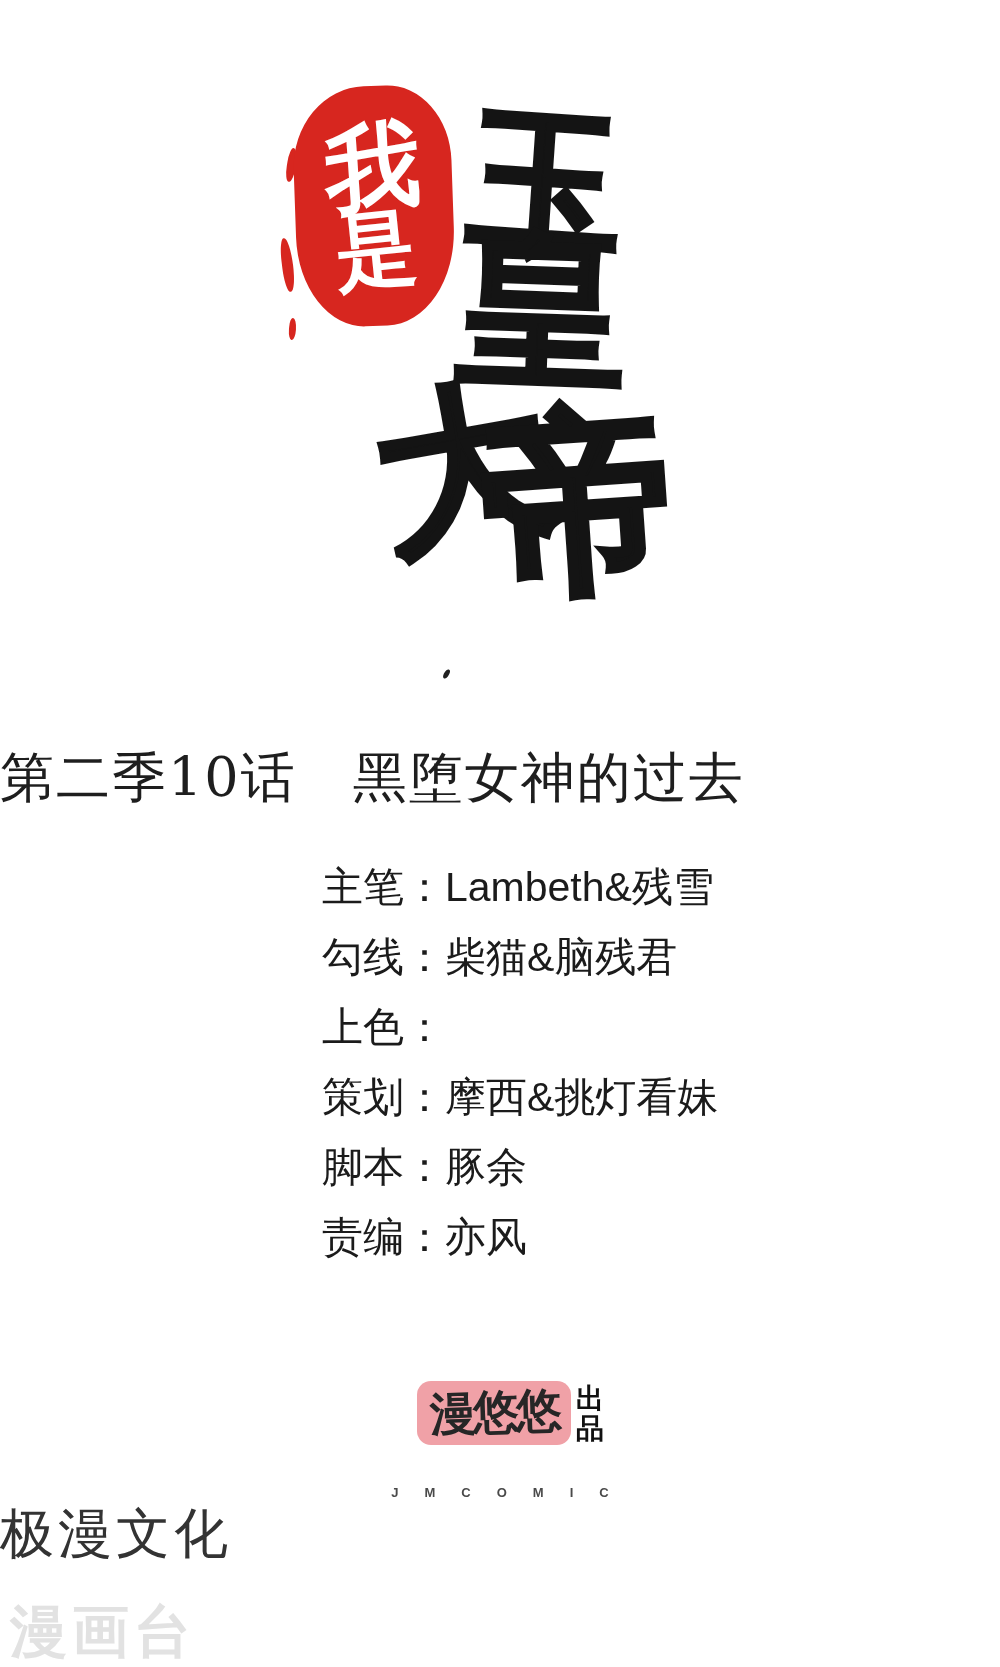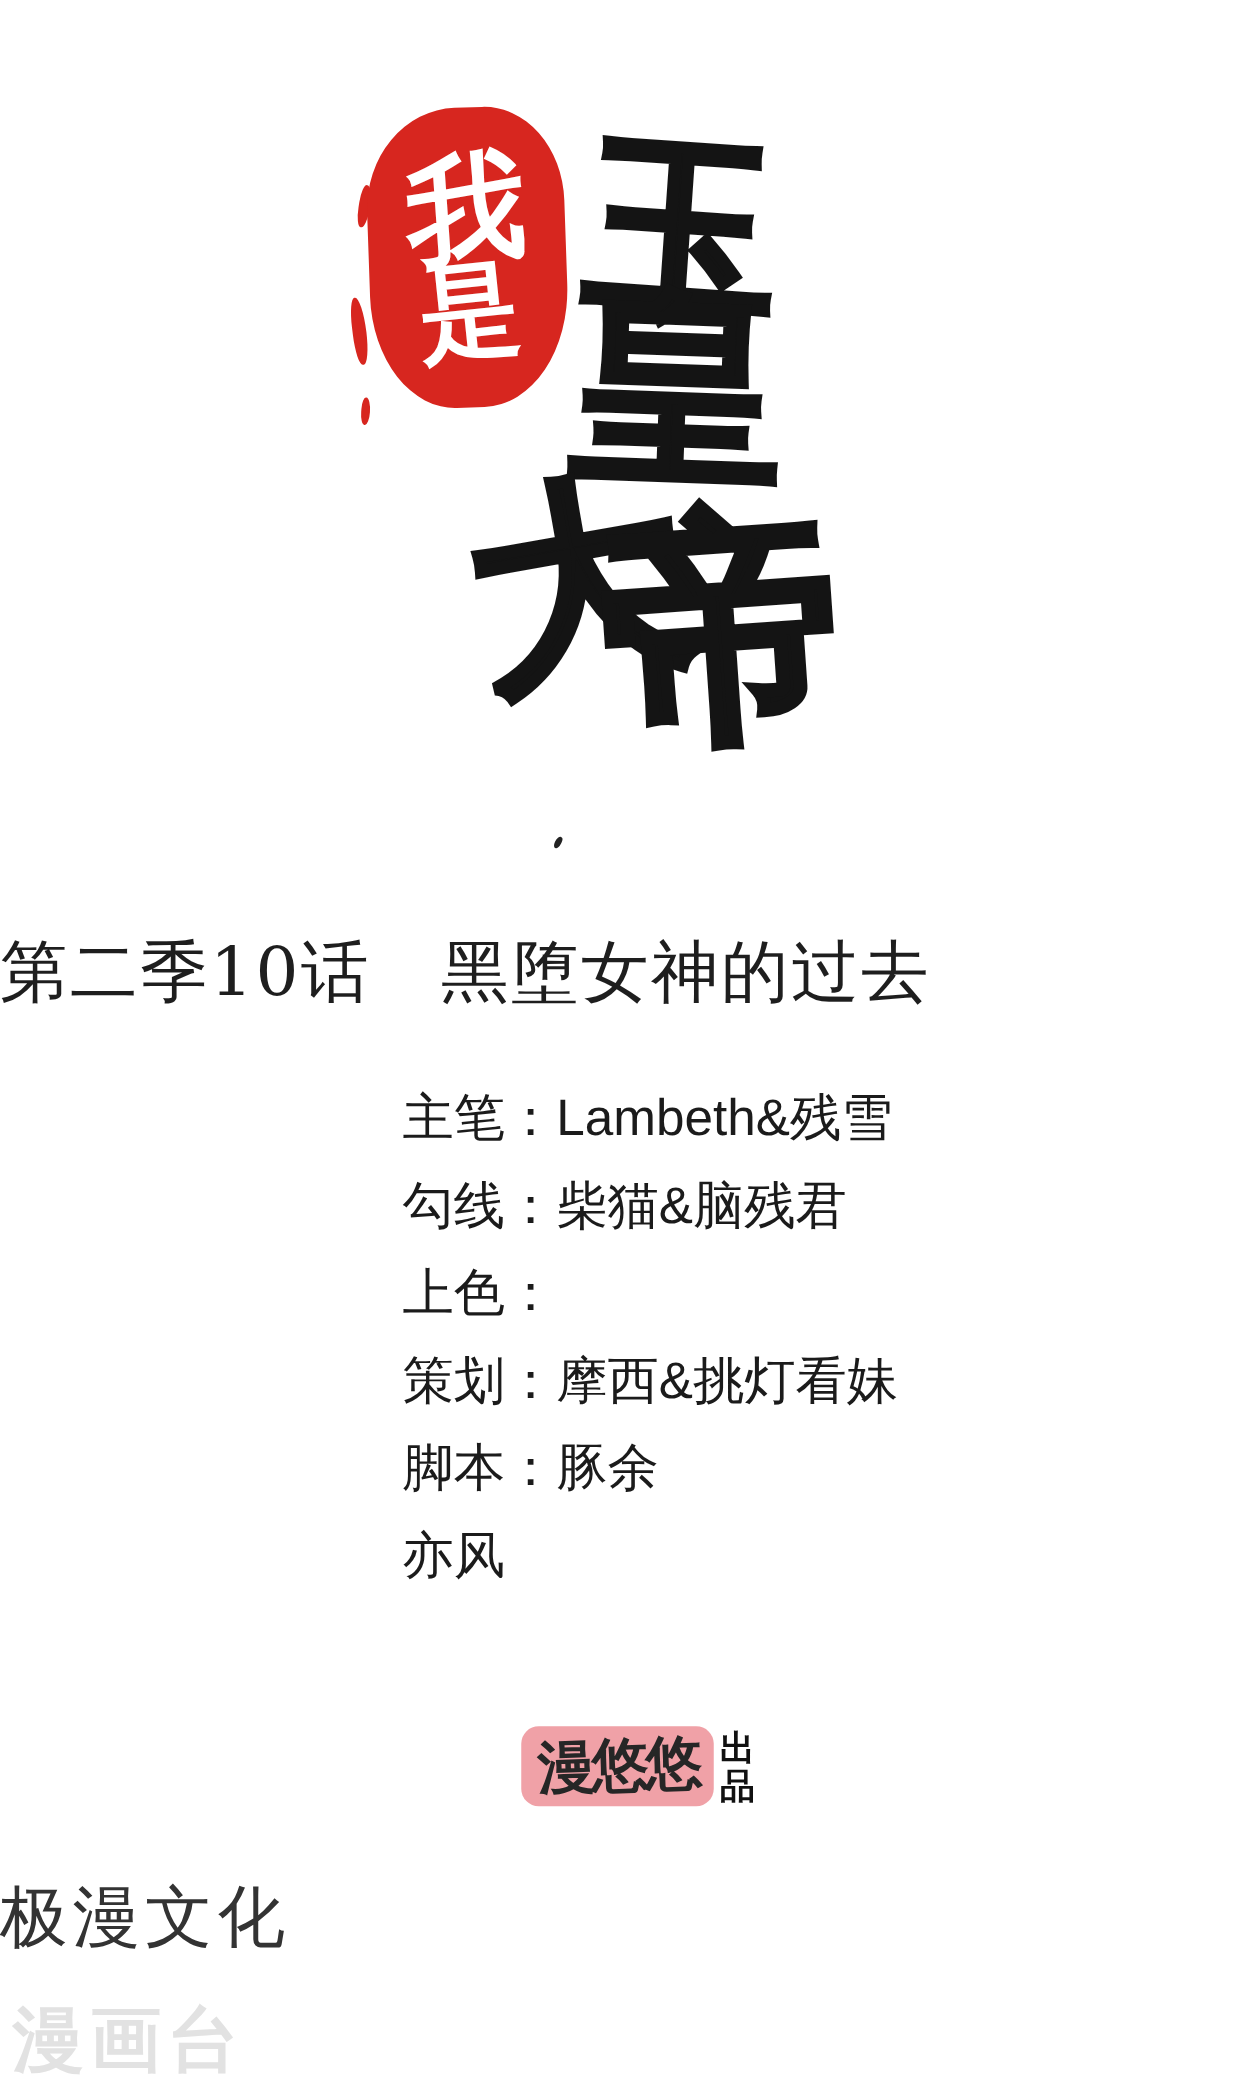--- a/index.html
+++ b/index.html
@@ -31,21 +31,21 @@
   .ink-dot{position:absolute;left:444px;top:669px;width:5px;height:10px;background:#222;
            border-radius:60% 40% 55% 45%;transform:rotate(25deg);}
 
   
   .chapter-title{position:absolute;left:0;right:0;top:742px;
                  font-size:54px;letter-spacing:2px;color:#1e1e1e;
                  font-family:"DejaVu Serif",serif;}
 
   
   .credits{position:absolute;left:322px;top:852px;}
-  .credit-row{height:70px;display:flex;align-items:flex-end;font-size:41px;color:#1b1b1b;}
+  .credit-row{height:70px;display:flex;align-items:center;font-size:41px;color:#1b1b1b;}
   .credit-label{display:inline-block;min-width:118px;}
   .credit-value{display:inline-block;}
 
   
   .pub-box{position:absolute;left:417px;top:1381px;width:154px;height:64px;
            background:var(--pink,#f0a1a7);border-radius:14px;
            display:flex;align-items:center;justify-content:center;}
   .pub-box .pub-text{font-size:46px;font-weight:900;color:#262626;letter-spacing:-3px;
                      transform:rotate(-2deg);font-family:"DejaVu Sans",sans-serif;}
   .pub-suffix{position:absolute;left:576px;top:1384px;width:36px;
@@ -105,27 +105,29 @@
       <span class="credit-label">策划：</span>
       <span class="credit-value">摩西&amp;挑灯看妹</span>
     </div>
 
     <div class="credit-row">
       <span class="credit-label">脚本：</span>
       <span class="credit-value">豚余</span>
     </div>
 
     <div class="credit-row">
+      <span class="credit-label">责编：</span>
       <span class="credit-value">亦风</span>
     </div>
 
   </div>
 
   <div class="pub-box">
     <span class="pub-text">漫悠悠</span>
   </div>
   <div class="pub-suffix">出品</div>
 
+  <div class="studio-latin">JMCOMIC</div>
   <div class="studio-name">极漫文化</div>
 
   <div class="watermark">漫画台</div>
 
 </div>
 
 </body></html>

